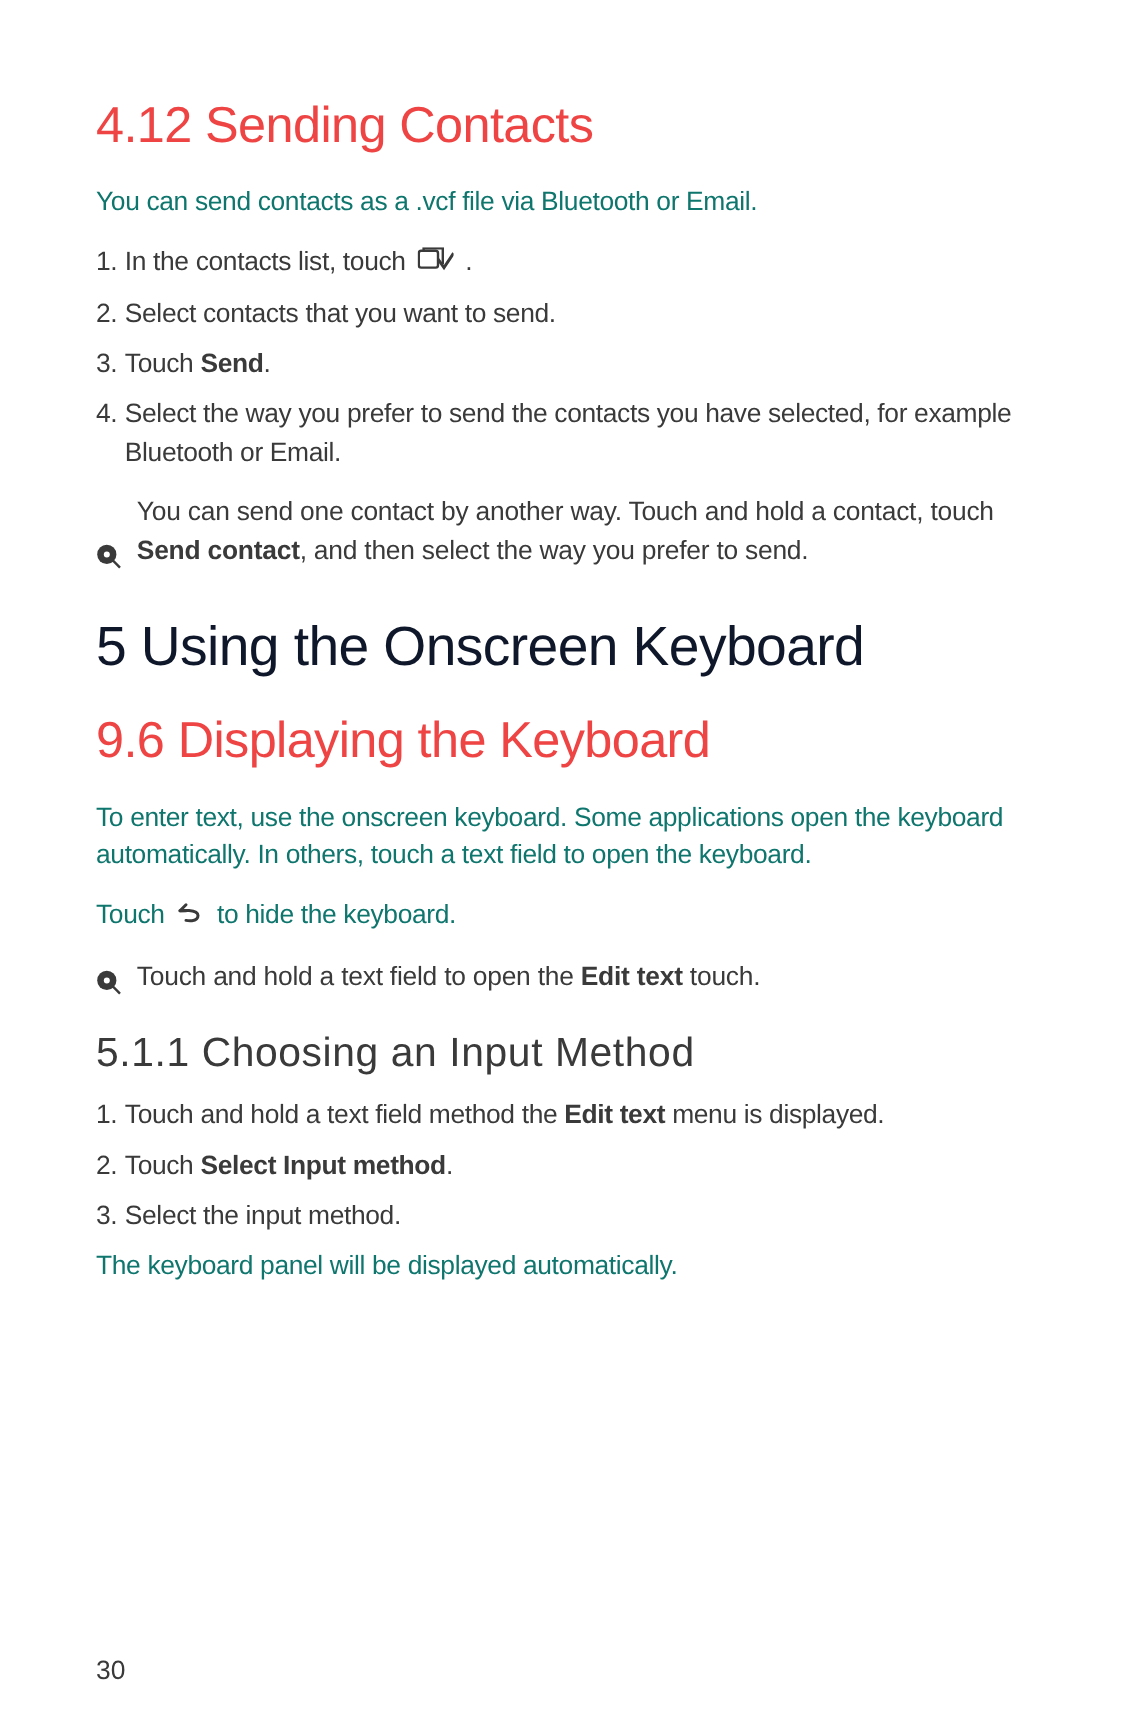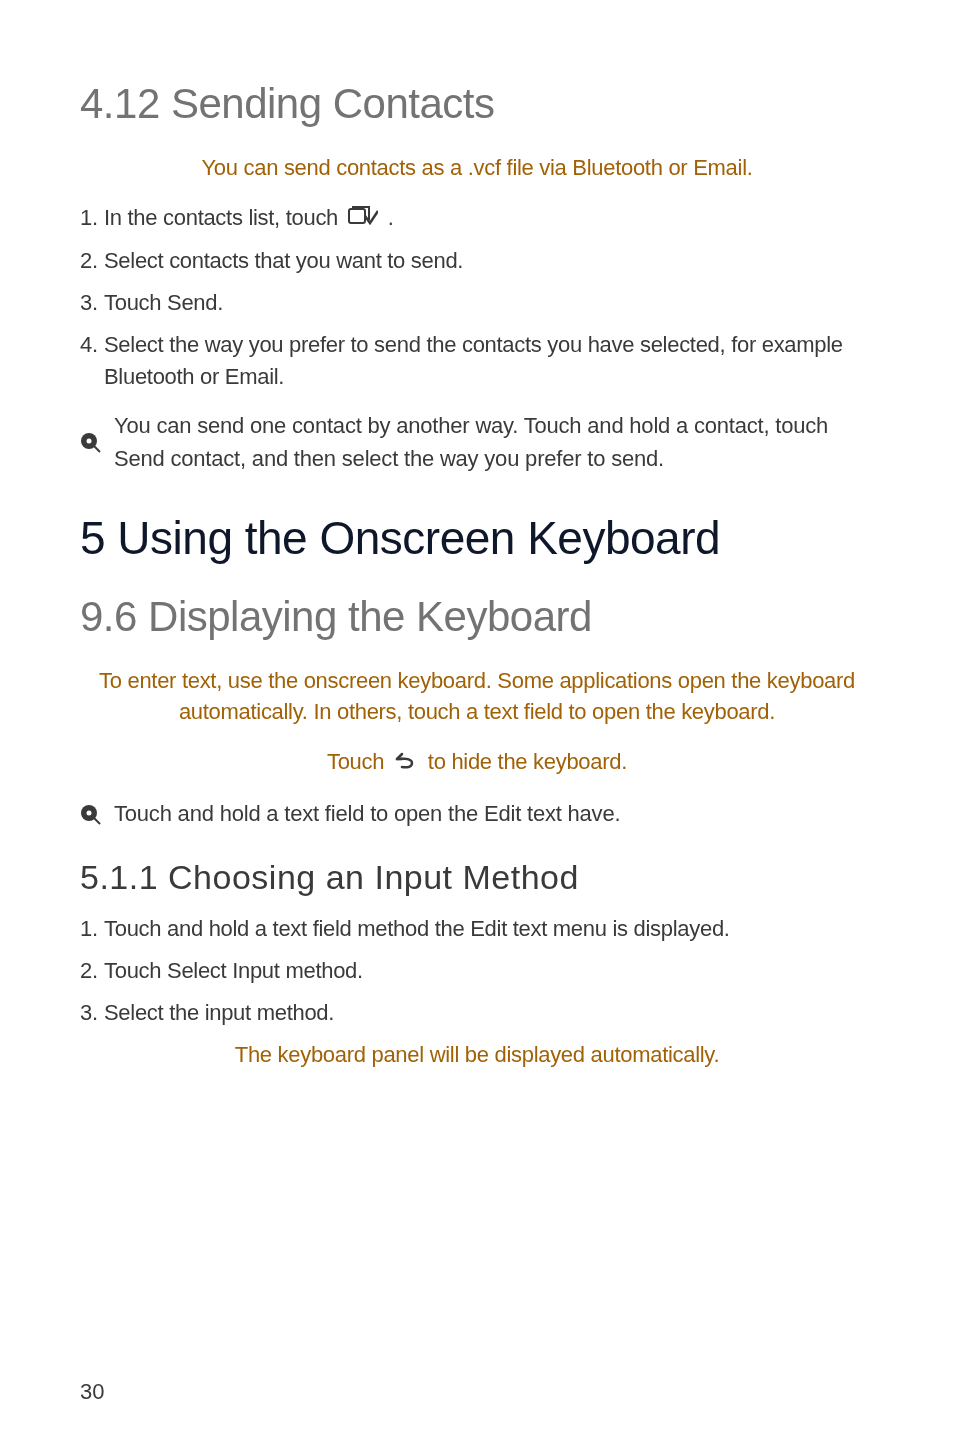--- a/index.html
+++ b/index.html
@@ -12,21 +12,21 @@
       background: #ffffff;
       color: #3a3a3a;
       width: 954px;
       height: 1429px;
       padding: 80px 80px 40px 80px;
       position: relative;
     }
     .h2 {
       font-size: 42px;
       font-weight: normal;
-      color: #737373;
+      color: #ef4444;
       margin-bottom: 24px;
       letter-spacing: -0.5px;
     }
     .h1 {
       font-size: 46px;
       font-weight: normal;
       color: #0f172a;
       margin-top: 36px;
       margin-bottom: 28px;
       letter-spacing: -0.5px;
@@ -34,62 +34,61 @@
     .h3 {
       font-size: 34px;
       font-weight: normal;
       color: #3a3a3a;
       margin-top: 28px;
       margin-bottom: 16px;
       letter-spacing: 0.5px;
     }
     .body-text {
       font-size: 22px;
-      color: #a16207;
+      color: #0f766e;
       line-height: 1.45;
       margin-bottom: 18px;
       letter-spacing: -0.3px;
-      text-align: center;
     }
     .ol-item {
       font-size: 22px;
       color: #3a3a3a;
       line-height: 1.45;
       margin-bottom: 10px;
       display: flex;
       letter-spacing: -0.3px;
     }
     .ol-num {
       min-width: 24px;
     }
     .ol-content {
       flex: 1;
     }
     .note-block {
       display: flex;
       margin-top: 16px;
       margin-bottom: 16px;
-      align-items: center;
+      align-items: flex-end;
     }
     .note-icon {
       width: 22px;
       height: 22px;
       margin-right: 12px;
       margin-top: 3px;
       flex-shrink: 0;
     }
     .note-text {
       font-size: 22px;
       color: #3a3a3a;
       line-height: 1.5;
       flex: 1;
       letter-spacing: -0.2px;
     }
     .bold {
-      font-weight: normal;
+      font-weight: bold;
     }
     .inline-icon {
       display: inline-block;
       vertical-align: middle;
       margin: 0 4px;
     }
     .page-number {
       position: absolute;
       bottom: 24px;
       left: 80px;
@@ -166,21 +165,21 @@
 
 <div class="note-block">
   <span class="note-icon">
     <svg width="22" height="22" viewBox="0 0 22 22">
       <circle cx="9" cy="9" r="8" fill="#3a3a3a"></circle>
       <circle cx="9" cy="9" r="2.5" fill="#fff"></circle>
       <path d="M 14 14 L 20 20" stroke="#3a3a3a" stroke-width="2"></path>
     </svg>
   </span>
   <span class="note-text">
-    <span>Touch and hold a text field to open the </span><span class="bold">Edit text</span><span> have.</span>
+    <span>Touch and hold a text field to open the </span><span class="bold">Edit text</span><span> touch.</span>
   </span>
 </div>
 
 <div class="h3">5.1.1  Choosing an Input Method</div>
 
 <div class="ol-item">
   <span class="ol-num">1.</span>
   <span class="ol-content">
     <span>Touch and hold a text field method the </span><span class="bold">Edit text</span><span> menu is displayed.</span>
   </span>

